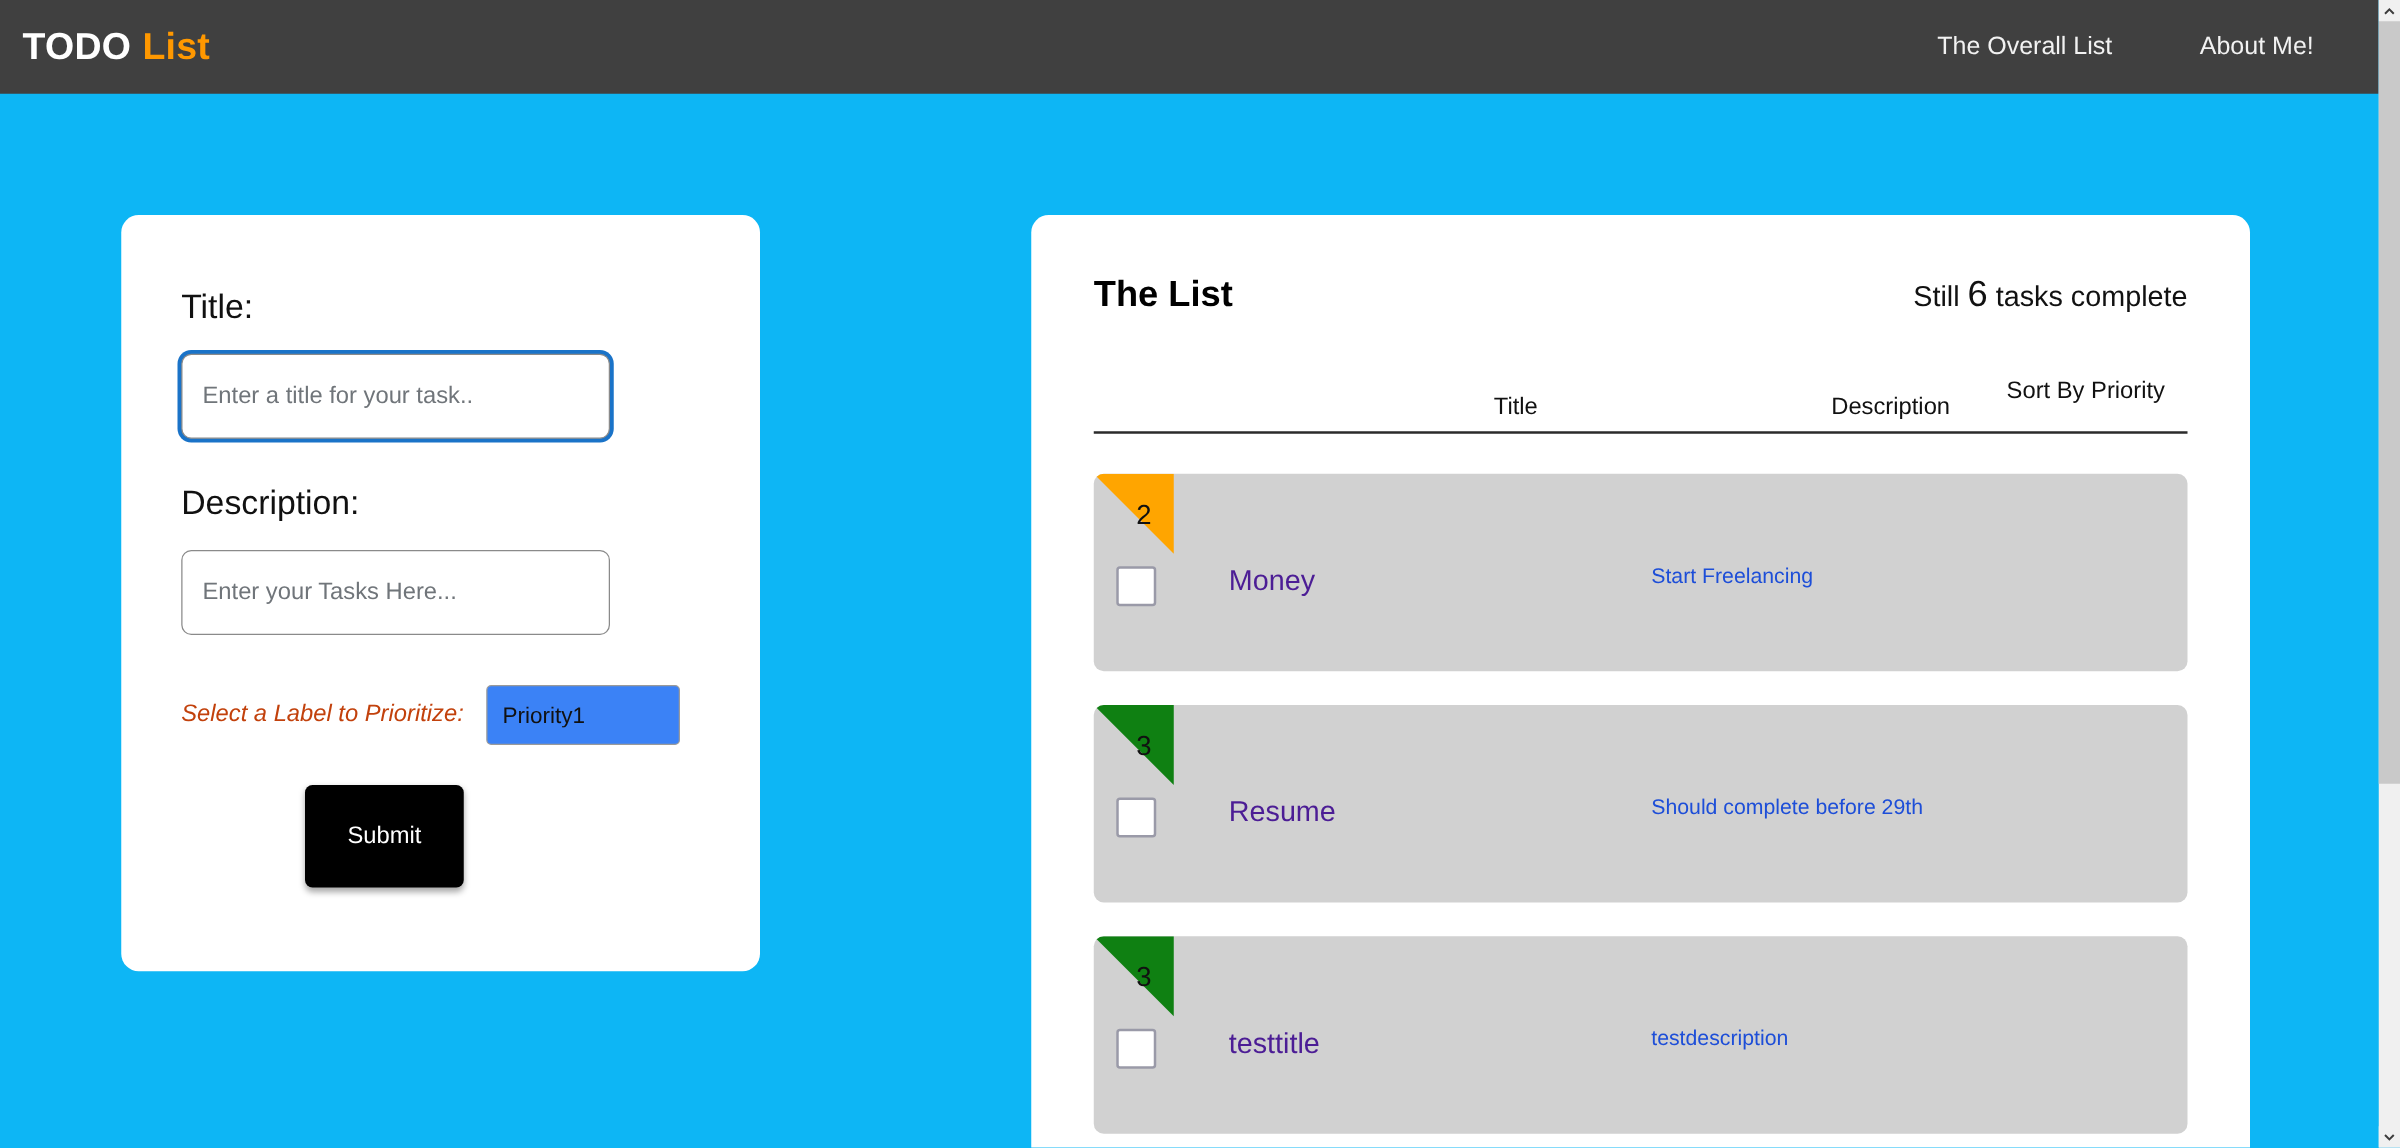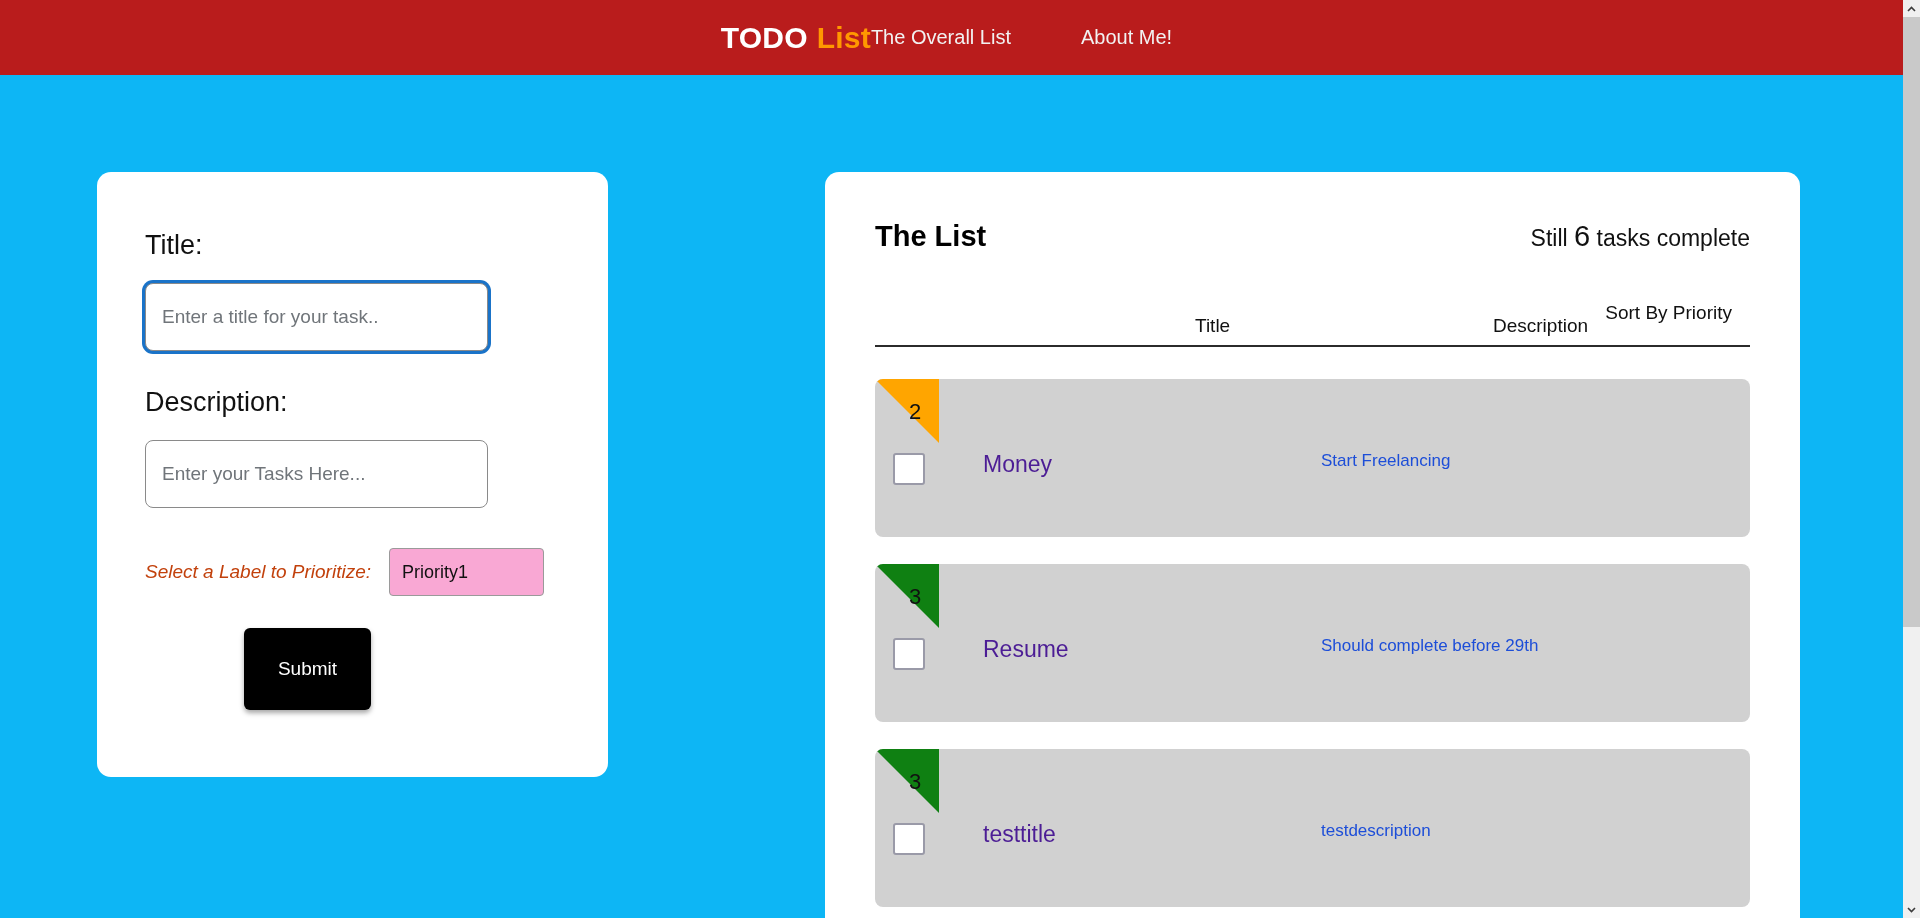--- a/index.html
+++ b/index.html
@@ -19,40 +19,40 @@
     width: 1903px;
     height: 918px;
     background: #0db6f5;
     overflow: hidden;
   }
 
   
   .navbar {
     position: relative;
     height: 75px;
-    background: #b91c1c;
+    background: #404040;
     display: flex;
     align-items: center;
-    justify-content: center;
+    justify-content: space-between;
     padding: 0 0 0 18px;
   }
   .brand {
     font-size: 30px;
     font-weight: bold;
     letter-spacing: .2px;
     white-space: nowrap;
   }
   .brand .brand-todo { color: #ffffff; }
   .brand .brand-list { color: #ff9800; margin-left: 9px; }
 
   .nav-links {
     display: flex;
     align-items: center;
     gap: 70px;
-    margin-right: 28px;
+    margin-right: 52px;
   }
   .nav-link {
     color: #f2f2f2;
     font-size: 20px;
     text-decoration: none;
     cursor: pointer;
     white-space: nowrap;
   }
 
   
@@ -110,21 +110,21 @@
     color: #c2410c;
     white-space: nowrap;
     font-style: italic;
   }
   .priority-select {
     margin-left: 18px;
     width: 155px;
     height: 48px;
     border: 1px solid #9a9a9a;
     border-radius: 4px;
-    background: #f9a8d4;
+    background: #3b82f6;
     font-size: 18px;
     font-family: "Liberation Sans", sans-serif;
     color: #111;
     padding: 0 12px;
     appearance: none;
     -webkit-appearance: none;
     cursor: pointer;
     outline: none;
   }
 
@@ -179,21 +179,21 @@
     font-weight: 500;
   }
 
   .col-heads {
     position: relative;
     height: 72px;
     border-bottom: 2px solid #2b2b2b;
     margin-top: 22px;
   }
   .col-title    { position: absolute; left: 320px; top: 40px; font-size: 19px; color: #111; }
-  .col-desc     { position: absolute; left: 590px; top: 40px; font-size: 19px; color: #111; margin-left: 28px; }
+  .col-desc     { position: absolute; left: 590px; top: 40px; font-size: 19px; color: #111; }
   .col-sort     { position: absolute; right: 18px; top: 27px; font-size: 19px; color: #111;
                   cursor: pointer; white-space: nowrap; text-align: center; }
 
   .task-list { margin-top: 32px; }
 
   .task-row {
     position: relative;
     height: 158px;
     background: #d1d1d1;
     border-radius: 8px;

